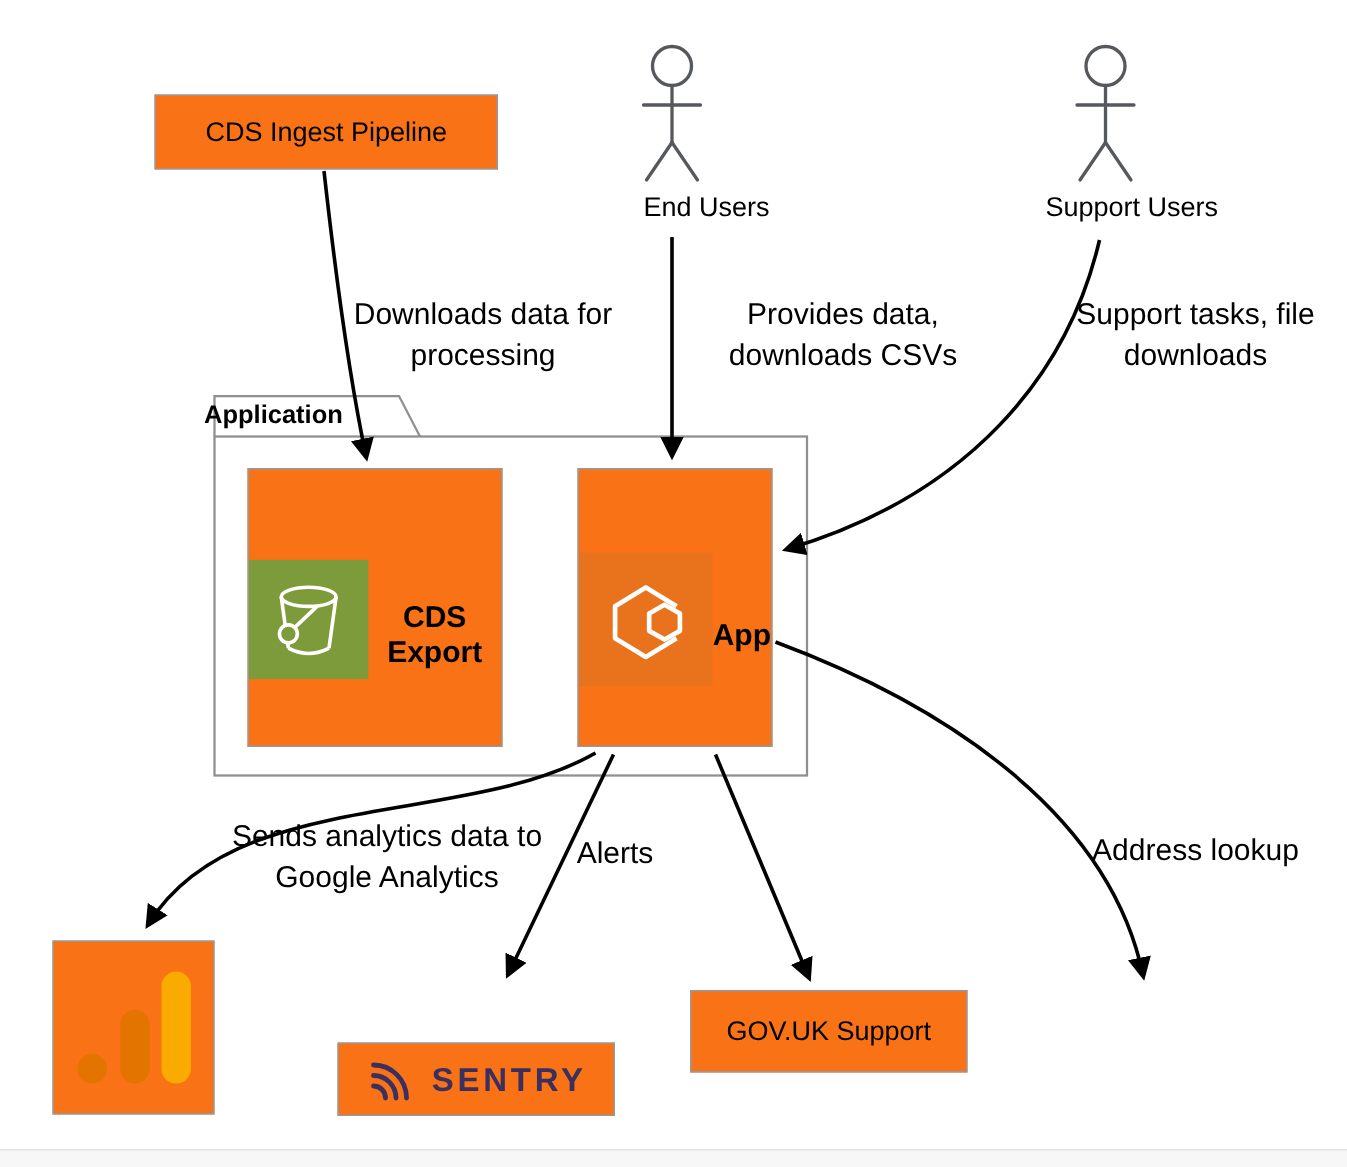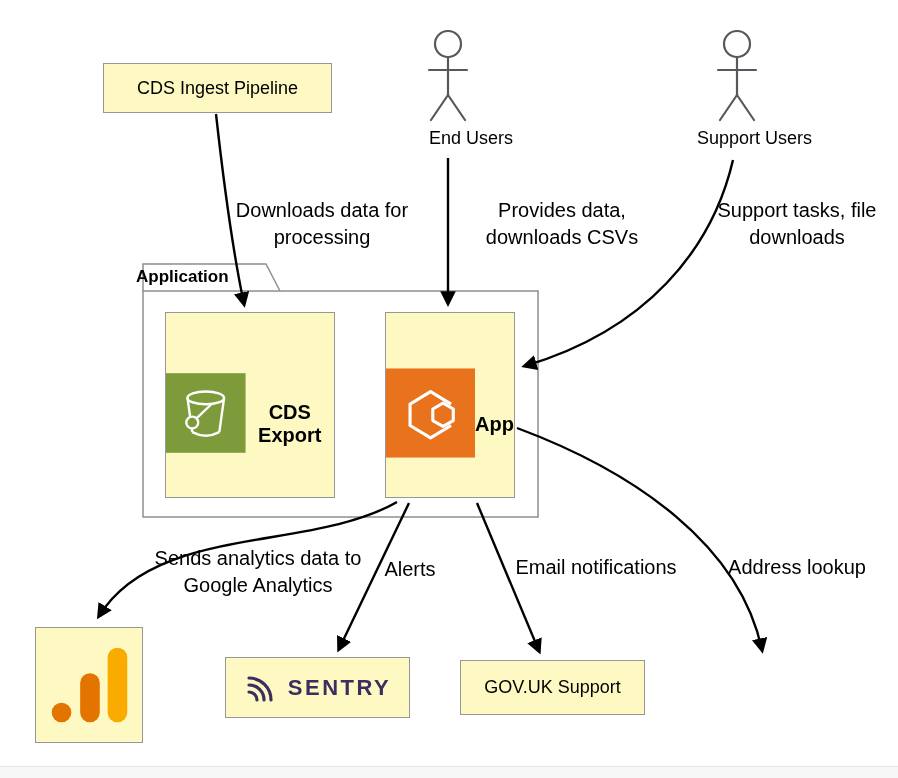--- a/index.html
+++ b/index.html
@@ -1,20 +1,20 @@
 <!DOCTYPE html>
 <html><head>
 <meta charset="utf-8">
 <style>
   * { margin:0; padding:0; box-sizing:border-box; }
   html,body { background:#ffffff; font-family:"Liberation Sans", sans-serif; color:#000; }
   .canvas { position:relative; width:898px; height:778px; background:#fff; overflow:hidden; }
   .layer { position:absolute; left:0; top:0; }
 
-  .node { position:absolute; background:#fef9c3; border:1.5px solid #979797;
+  .node { position:absolute; background:#f97316; border:1.5px solid #979797;
           display:flex; align-items:center; justify-content:center; }
   .node.plain span { font-size:18px; text-align:center; }
 
   .service { flex-direction:row; justify-content:flex-start; padding-top:16px; }
   .svc-label { font-weight:bold; font-size:20px; margin-top:22px; text-align:center; }
 
   .actor-label { position:absolute; text-align:right; font-size:18px; }
   .group-label { position:absolute; font-weight:bold; font-size:17px; }
   .edge-label  { position:absolute; text-align:center; font-size:20px; line-height:1.34; }
 
@@ -100,32 +100,31 @@
       </g>
     </svg>
     <div class="svc-label">App</div>
   </div>
 
   <div class="edge-label" style="left:232px;top:197px;width:180px">Downloads data for processing</div>
   <div class="edge-label" style="left:452px;top:197px;width:220px">Provides data, downloads CSVs</div>
   <div class="edge-label" style="left:712px;top:197px;width:170px">Support tasks, file downloads</div>
   <div class="edge-label" style="left:153px;top:545px;width:210px">Sends analytics data to Google Analytics</div>
   <div class="edge-label" style="left:372px;top:556px;width:76px">Alerts</div>
-  <div class="edge-label" style="left:512px;top:554px;width:168px">Email notifications</div>
   <div class="edge-label" style="left:727px;top:554px;width:140px">Address lookup</div>
 
   <div class="node" style="left:35px;top:627px;width:108px;height:116px">
     <svg width="108" height="116" viewBox="0 0 108 116">
       <circle cx="26" cy="86" r="10" fill="#e37400"></circle>
       <rect x="45" y="46" width="20" height="50" rx="10" fill="#e37400"></rect>
       <rect x="73" y="20" width="20" height="76" rx="10" fill="#f9ab00"></rect>
     </svg>
   </div>
 
-  <div class="node sentry-box" style="left:225px;top:657px;width:185px;height:61px">
+  <div class="node sentry-box" style="left:225px;top:695px;width:185px;height:49px">
     <svg width="34" height="30" viewBox="0 0 34 30">
       <g fill="none" stroke="#3a2f5e" stroke-width="3.2" stroke-linecap="round">
         <path d="M13 27 A8 8 0 0 0 5 19"></path>
         <path d="M20 27 A15 15 0 0 0 5 12"></path>
         <path d="M27 27 A22 22 0 0 0 5 5"></path>
       </g>
     </svg>
     <span class="sentry-word">SENTRY</span>
   </div>
 

